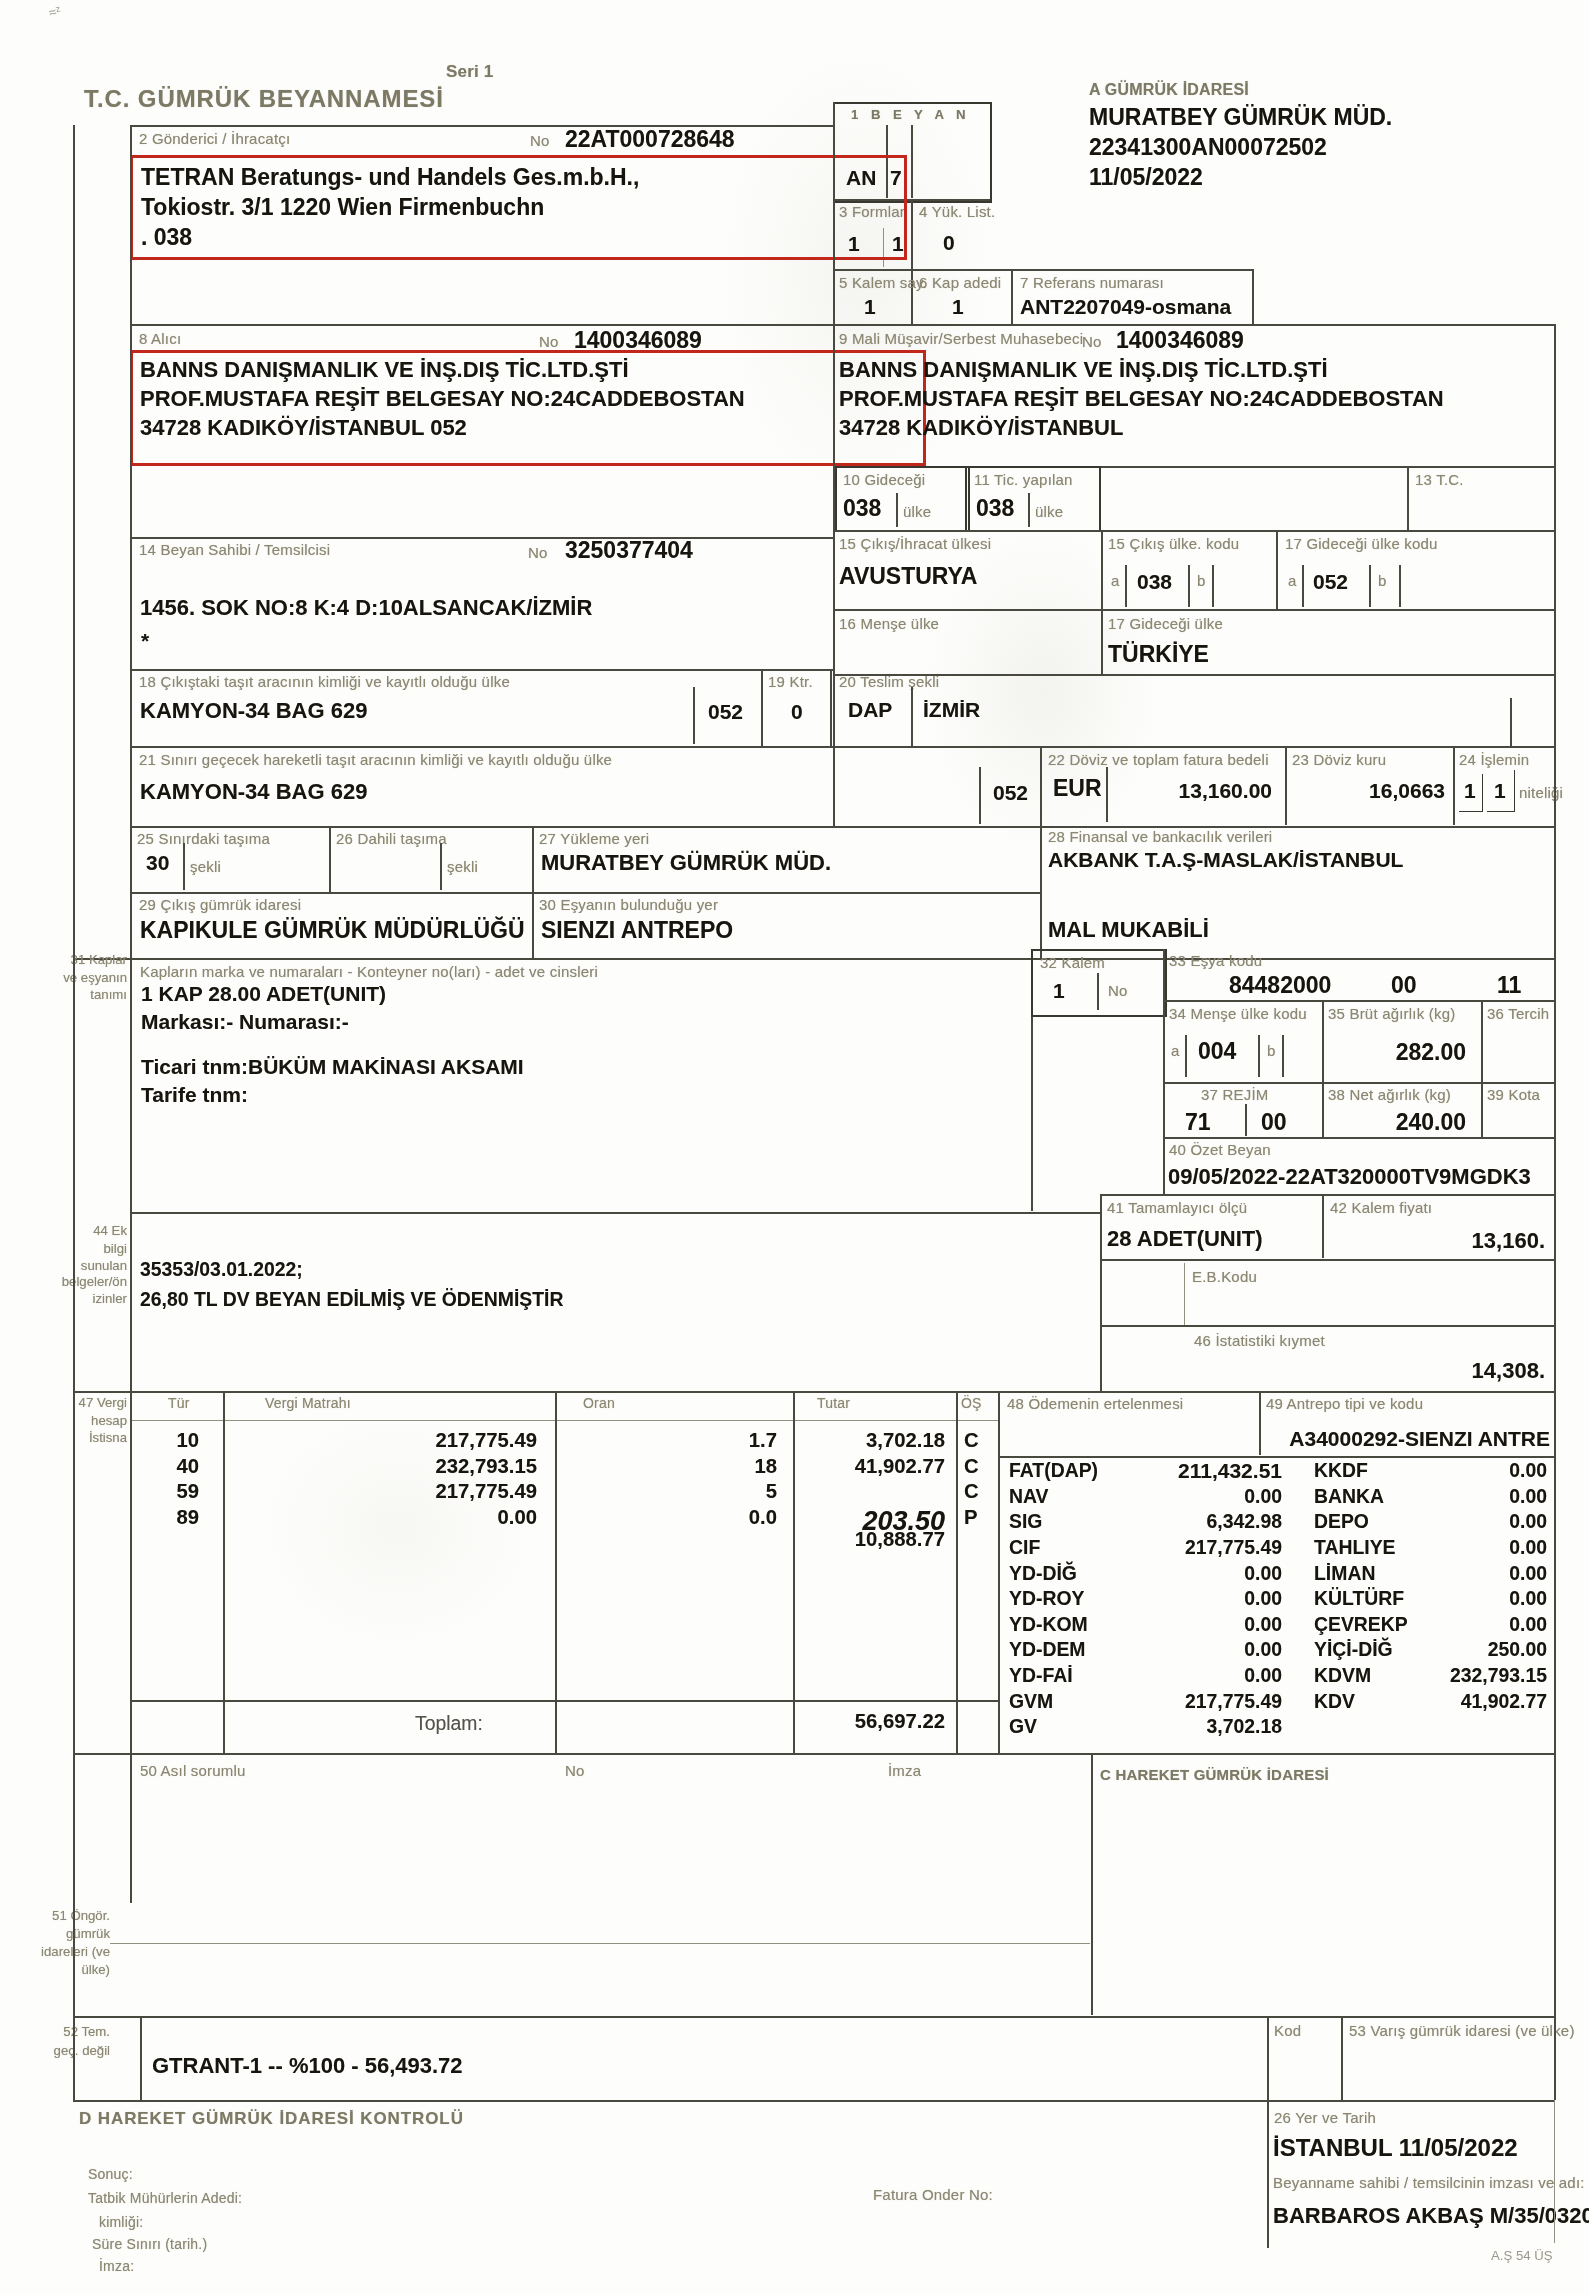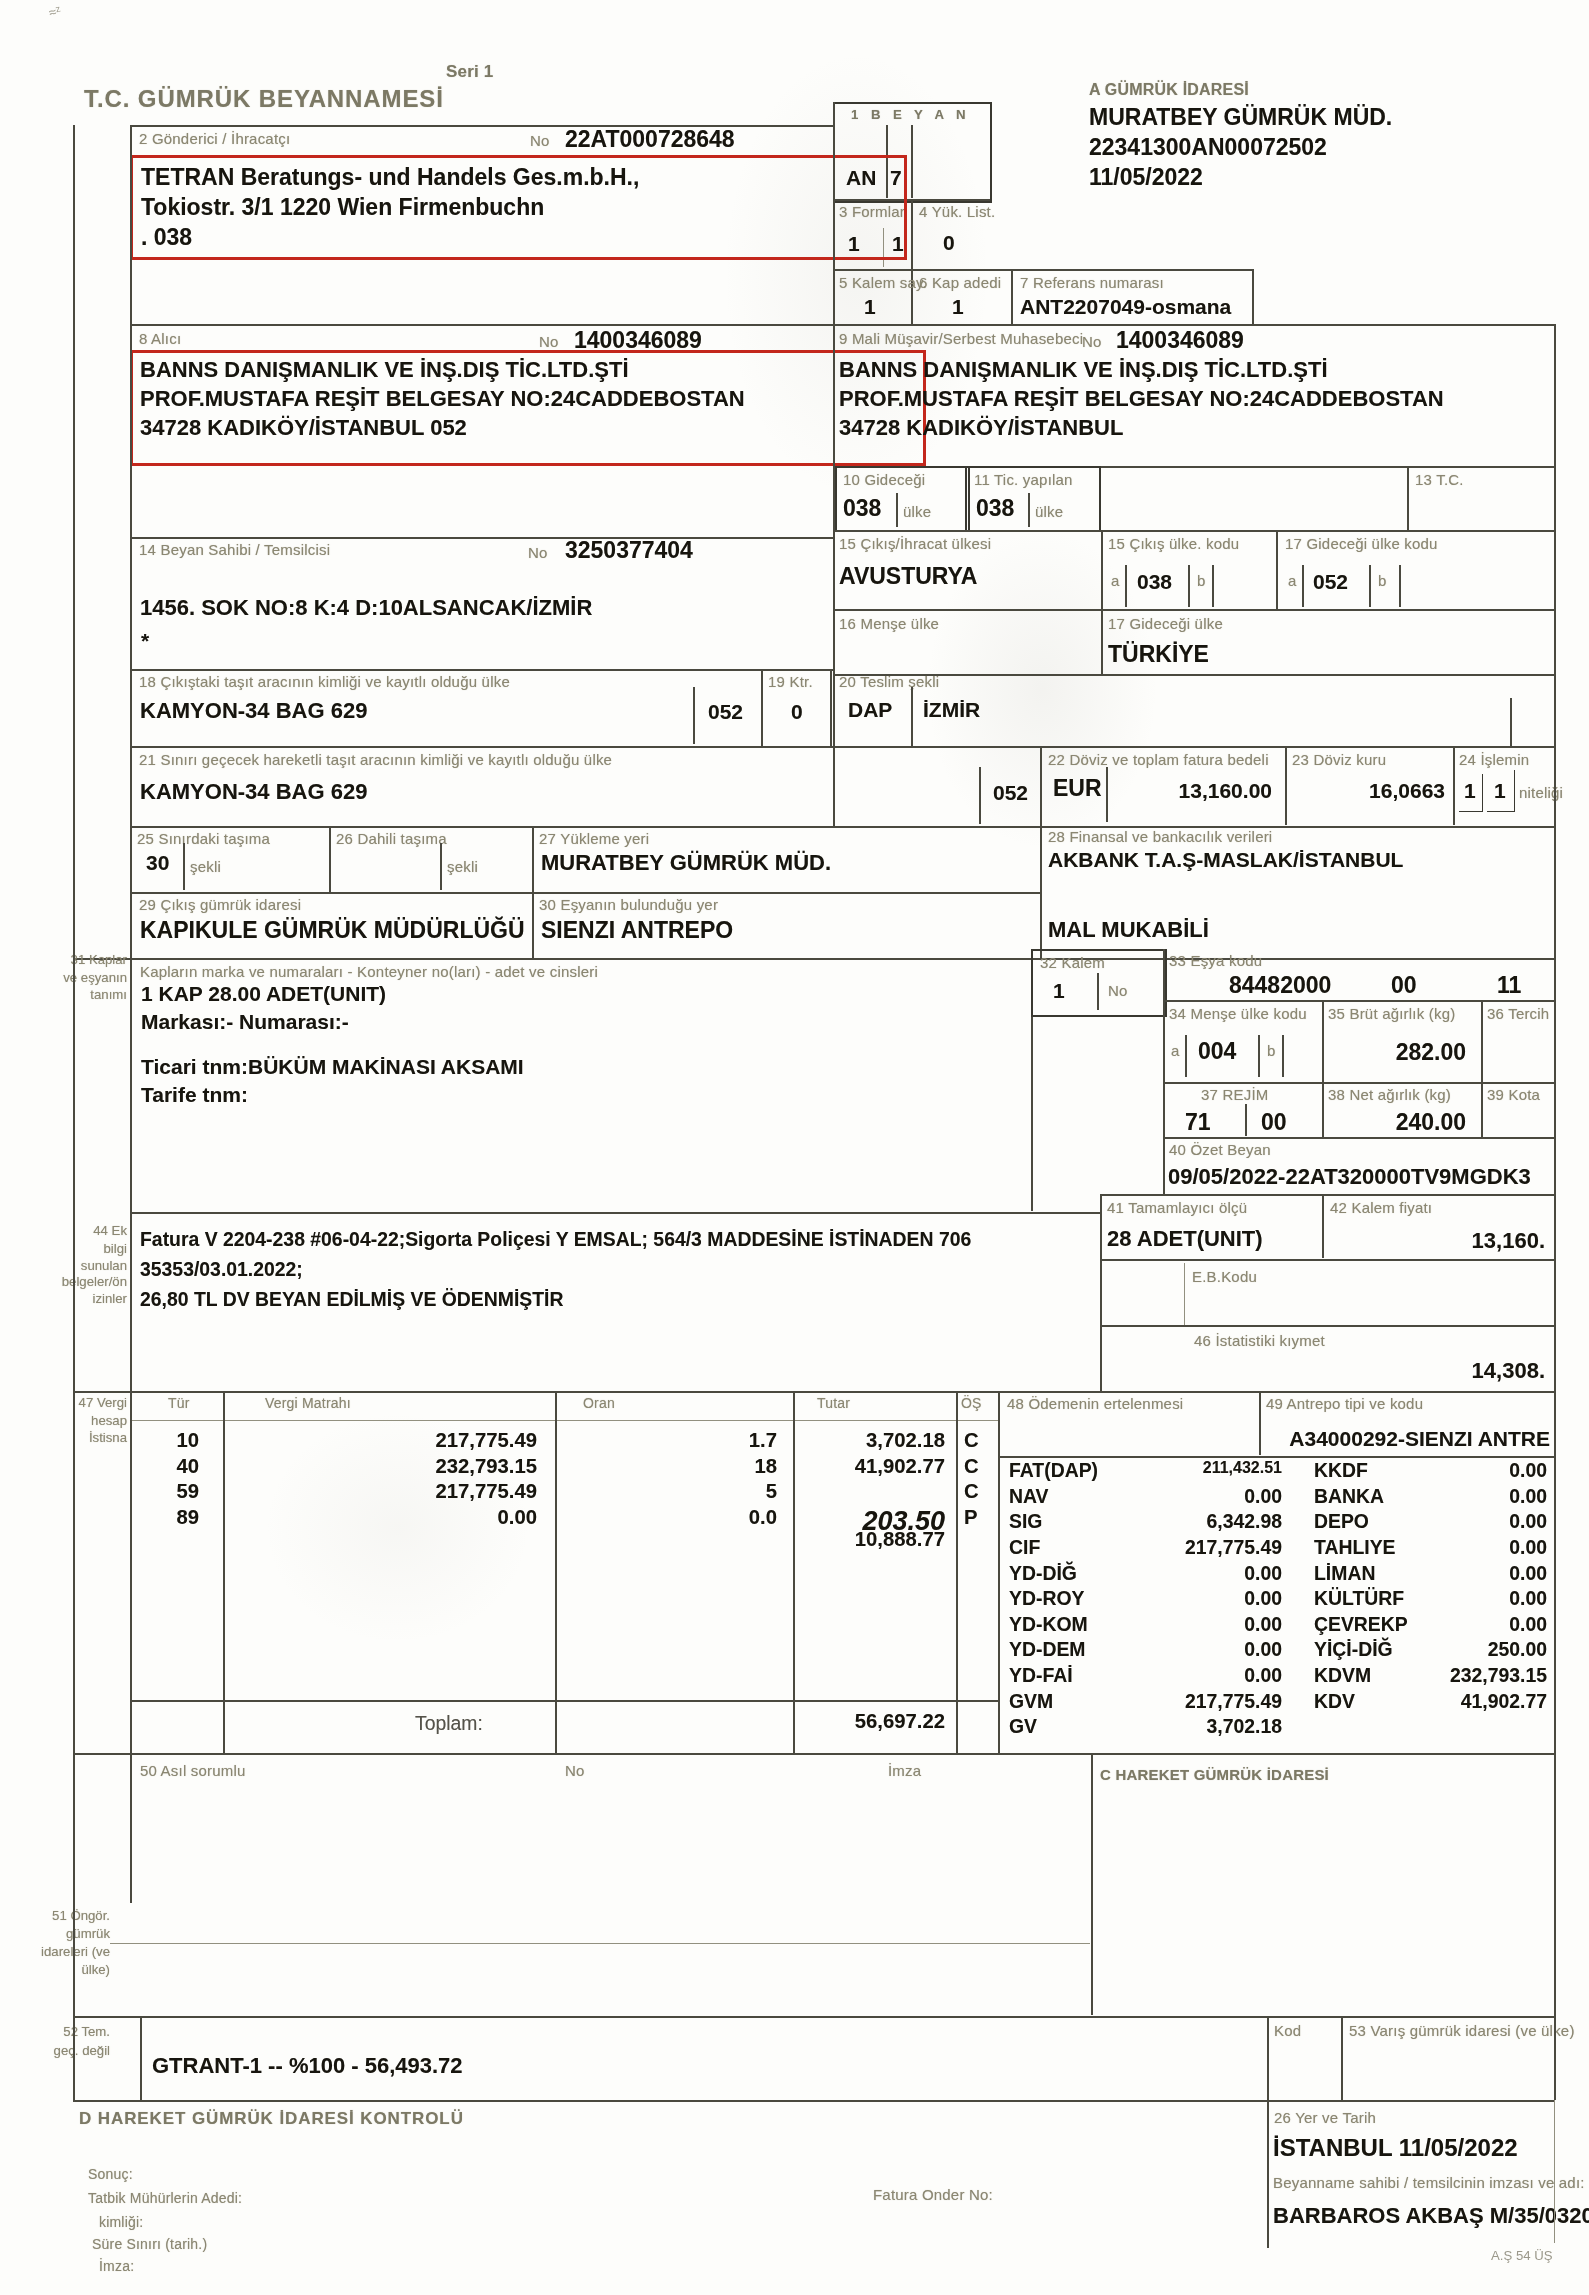--- a/index.html
+++ b/index.html
@@ -251,21 +251,20 @@
   <div class="vl" style="left:1322px;top:1194px;height:64px;"></div>
   <div class="lab" style="left:1330px;top:1199px;">42 Kalem fiyatı</div>
   <div class="val num md" style="left:1360px;top:1228px;width:185px;">13,160.</div>
   <div class="hl" style="left:1100px;top:1259px;width:455px;"></div>
 
   <div class="side sm" style="left:51px;top:1223px;">44 Ek</div>
   <div class="side sm" style="left:51px;top:1241px;">bilgi</div>
   <div class="side sm" style="left:51px;top:1258px;">sunulan</div>
   <div class="side sm" style="left:51px;top:1274px;">belgeler/ön</div>
   <div class="side sm" style="left:51px;top:1291px;">izinler</div>
-  <div class="val" style="left:140px;top:1228px;font-size:19.4px;">Fatura V 2204-238 #06-04-22;Sigorta Poliçesi Y EMSAL; 564/3 MADDESİNE İSTİNADEN 706</div>
   <div class="val" style="left:140px;top:1258px;font-size:19.4px;">35353/03.01.2022;</div>
   <div class="val" style="left:140px;top:1288px;font-size:19.4px;">26,80 TL DV BEYAN EDİLMİŞ VE ÖDENMİŞTİR</div>
 
   <div class="vl lt" style="left:1184px;top:1263px;height:62px;"></div>
   <div class="lab" style="left:1192px;top:1268px;">E.B.Kodu</div>
   <div class="hl" style="left:1100px;top:1325px;width:455px;"></div>
   <div class="lab" style="left:1194px;top:1332px;">46 İstatistiki kıymet</div>
   <div class="val num md" style="left:1360px;top:1358px;width:185px;">14,308.</div>
 
   <div class="hl" style="left:73px;top:1391px;width:1481px;"></div>
@@ -312,21 +311,21 @@
   <div class="val" style="left:415px;top:1712px;font-size:19.4px;font-weight:400;color:#55534a;">Toplam:</div>
   <div class="val num" style="left:733px;top:1710px;width:212px;font-size:20.3px;">56,697.22</div>
 
   <div class="lab" style="left:1007px;top:1395px;">48 Ödemenin ertelenmesi</div>
   <div class="vl" style="left:1259px;top:1391px;height:64px;"></div>
   <div class="lab" style="left:1266px;top:1395px;">49 Antrepo tipi ve kodu</div>
   <div class="val num" style="left:1241px;top:1427px;width:309px;">A34000292-SIENZI ANTRE</div>
   <div class="hl" style="left:998px;top:1456px;width:556px;"></div>
 
   <div class="val" style="left:1009px;top:1459px;font-size:19.4px;">FAT(DAP)</div>
-  <div class="val num" style="left:1095px;top:1459px;width:187px;font-size:16px;">211,432.51</div>
+  <div class="val num" style="left:1095px;top:1459px;width:187px;font-size:21px;">211,432.51</div>
   <div class="val" style="left:1314px;top:1459px;font-size:19.4px;">KKDF</div>
   <div class="val num" style="left:1360px;top:1459px;width:187px;font-size:19.4px;">0.00</div>
 
   <div class="val" style="left:1009px;top:1485px;font-size:19.4px;">NAV</div>
   <div class="val num" style="left:1095px;top:1485px;width:187px;font-size:19.4px;">0.00</div>
   <div class="val" style="left:1314px;top:1485px;font-size:19.4px;">BANKA</div>
   <div class="val num" style="left:1360px;top:1485px;width:187px;font-size:19.4px;">0.00</div>
 
   <div class="val" style="left:1009px;top:1510px;font-size:19.4px;">SIG</div>
   <div class="val num" style="left:1095px;top:1510px;width:187px;font-size:19.4px;">6,342.98</div>

